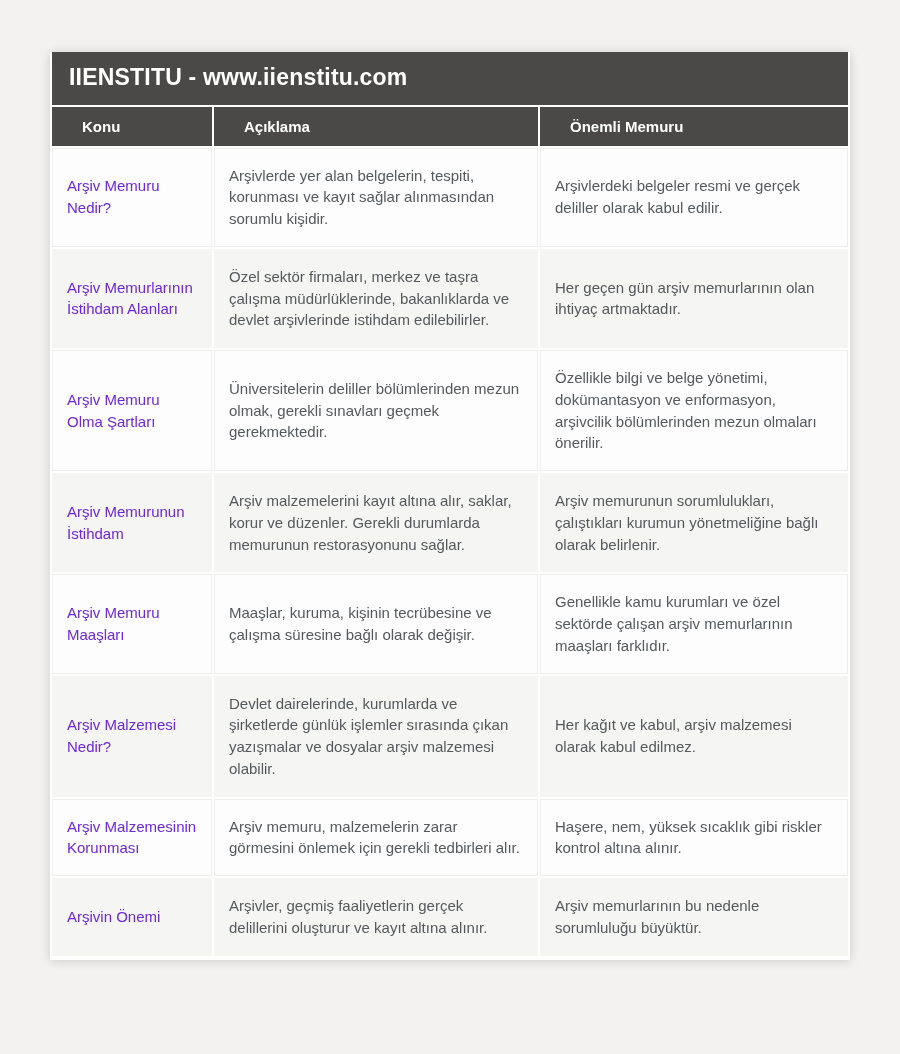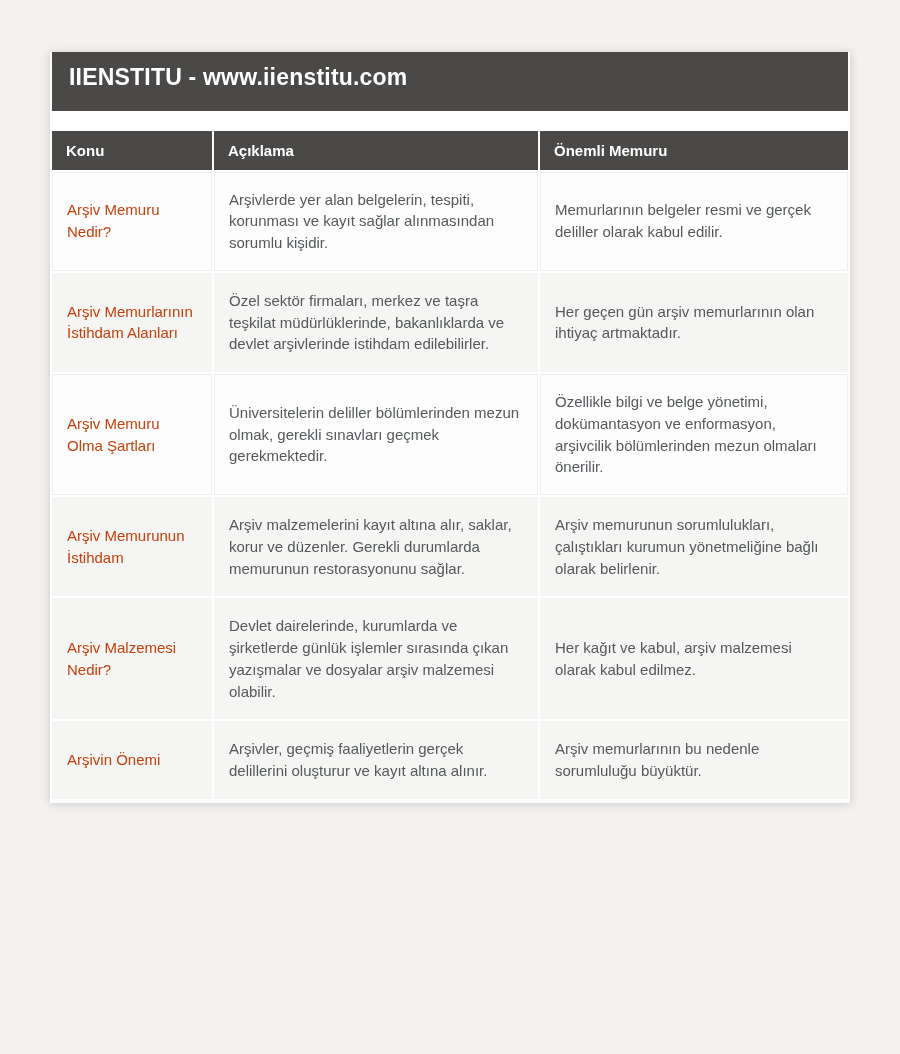--- a/index.html
+++ b/index.html
@@ -18,22 +18,22 @@
     margin: 0 auto;
     position: relative;
     top: 50px;
     background: #ffffff;
     box-shadow: 0 1px 10px rgba(0,0,0,0.16);
     padding-bottom: 2px;
   }
   .title-bar {
     background: #4a4948;
     color: #ffffff;
-    margin: 2px 2px 18px 2px;
-    padding: 12px 17px 19px 17px;
+    margin: 2px 2px 0 2px;
+    padding: 12px 17px 13px 17px;
     font-size: 23px;
     font-weight: bold;
     letter-spacing: 0.2px;
     line-height: 1.2;
   }
   table {
     width: 100%;
     border-collapse: separate;
     border-spacing: 2px;
     table-layout: fixed;
@@ -41,39 +41,39 @@
   th, td {
     text-align: left;
     vertical-align: middle;
     word-wrap: break-word;
   }
   th {
     background: #4a4948;
     color: #ffffff;
     font-size: 15px;
     font-weight: bold;
-    padding: 11px 14px;
+    padding: 11px 30px;
   }
   col.c-konu    { width: 160px; }
   col.c-acik    { width: 324px; }
   col.c-not     { width: auto;  }
   td {
     font-size: 15px;
     line-height: 1.45;
     color: #55595c;
     padding: 16px 14px;
     background: #fdfdfd;
     border: 1px solid #eeeeec;
   }
   tr.alt td {
     background: #f5f5f3;
     border-color: #f5f5f3;
   }
   td.konu {
-    color: #c2410c;
+    color: #6d28d9;
   }
 </style>
 </head>
 <body>
 
 <div class="card">
   <div class="title-bar">IIENSTITU - www.iienstitu.com</div>
 
   <table>
     <colgroup>
@@ -85,41 +85,51 @@
       <tr>
         <th>Konu</th>
         <th>Açıklama</th>
         <th>Önemli Memuru</th>
       </tr>
     </thead>
     <tbody>
         <tr>
           <td class="konu">Arşiv Memuru Nedir?</td>
           <td>Arşivlerde yer alan belgelerin, tespiti, korunması ve kayıt sağlar alınmasından sorumlu kişidir.</td>
-          <td>Memurlarının belgeler resmi ve gerçek deliller olarak kabul edilir.</td>
+          <td>Arşivlerdeki belgeler resmi ve gerçek deliller olarak kabul edilir.</td>
         </tr>
         <tr class="alt">
           <td class="konu">Arşiv Memurlarının İstihdam Alanları</td>
-          <td>Özel sektör firmaları, merkez ve taşra teşkilat müdürlüklerinde, bakanlıklarda ve devlet arşivlerinde istihdam edilebilirler.</td>
+          <td>Özel sektör firmaları, merkez ve taşra çalışma müdürlüklerinde, bakanlıklarda ve devlet arşivlerinde istihdam edilebilirler.</td>
           <td>Her geçen gün arşiv memurlarının olan ihtiyaç artmaktadır.</td>
         </tr>
         <tr>
           <td class="konu">Arşiv Memuru Olma Şartları</td>
           <td>Üniversitelerin deliller bölümlerinden mezun olmak, gerekli sınavları geçmek gerekmektedir.</td>
           <td>Özellikle bilgi ve belge yönetimi, dokümantasyon ve enformasyon, arşivcilik bölümlerinden mezun olmaları önerilir.</td>
         </tr>
         <tr class="alt">
           <td class="konu">Arşiv Memurunun İstihdam</td>
           <td>Arşiv malzemelerini kayıt altına alır, saklar, korur ve düzenler. Gerekli durumlarda memurunun restorasyonunu sağlar.</td>
           <td>Arşiv memurunun sorumlulukları, çalıştıkları kurumun yönetmeliğine bağlı olarak belirlenir.</td>
         </tr>
+        <tr>
+          <td class="konu">Arşiv Memuru Maaşları</td>
+          <td>Maaşlar, kuruma, kişinin tecrübesine ve çalışma süresine bağlı olarak değişir.</td>
+          <td>Genellikle kamu kurumları ve özel sektörde çalışan arşiv memurlarının maaşları farklıdır.</td>
+        </tr>
         <tr class="alt">
           <td class="konu">Arşiv Malzemesi Nedir?</td>
           <td>Devlet dairelerinde, kurumlarda ve şirketlerde günlük işlemler sırasında çıkan yazışmalar ve dosyalar arşiv malzemesi olabilir.</td>
           <td>Her kağıt ve kabul, arşiv malzemesi olarak kabul edilmez.</td>
+        </tr>
+        <tr>
+          <td class="konu">Arşiv Malzemesinin Korunması</td>
+          <td>Arşiv memuru, malzemelerin zarar görmesini önlemek için gerekli tedbirleri alır.</td>
+          <td>Haşere, nem, yüksek sıcaklık gibi riskler kontrol altına alınır.</td>
         </tr>
         <tr class="alt">
           <td class="konu">Arşivin Önemi</td>
           <td>Arşivler, geçmiş faaliyetlerin gerçek delillerini oluşturur ve kayıt altına alınır.</td>
           <td>Arşiv memurlarının bu nedenle sorumluluğu büyüktür.</td>
         </tr>
       </tbody>
   </table>
 </div>
 

